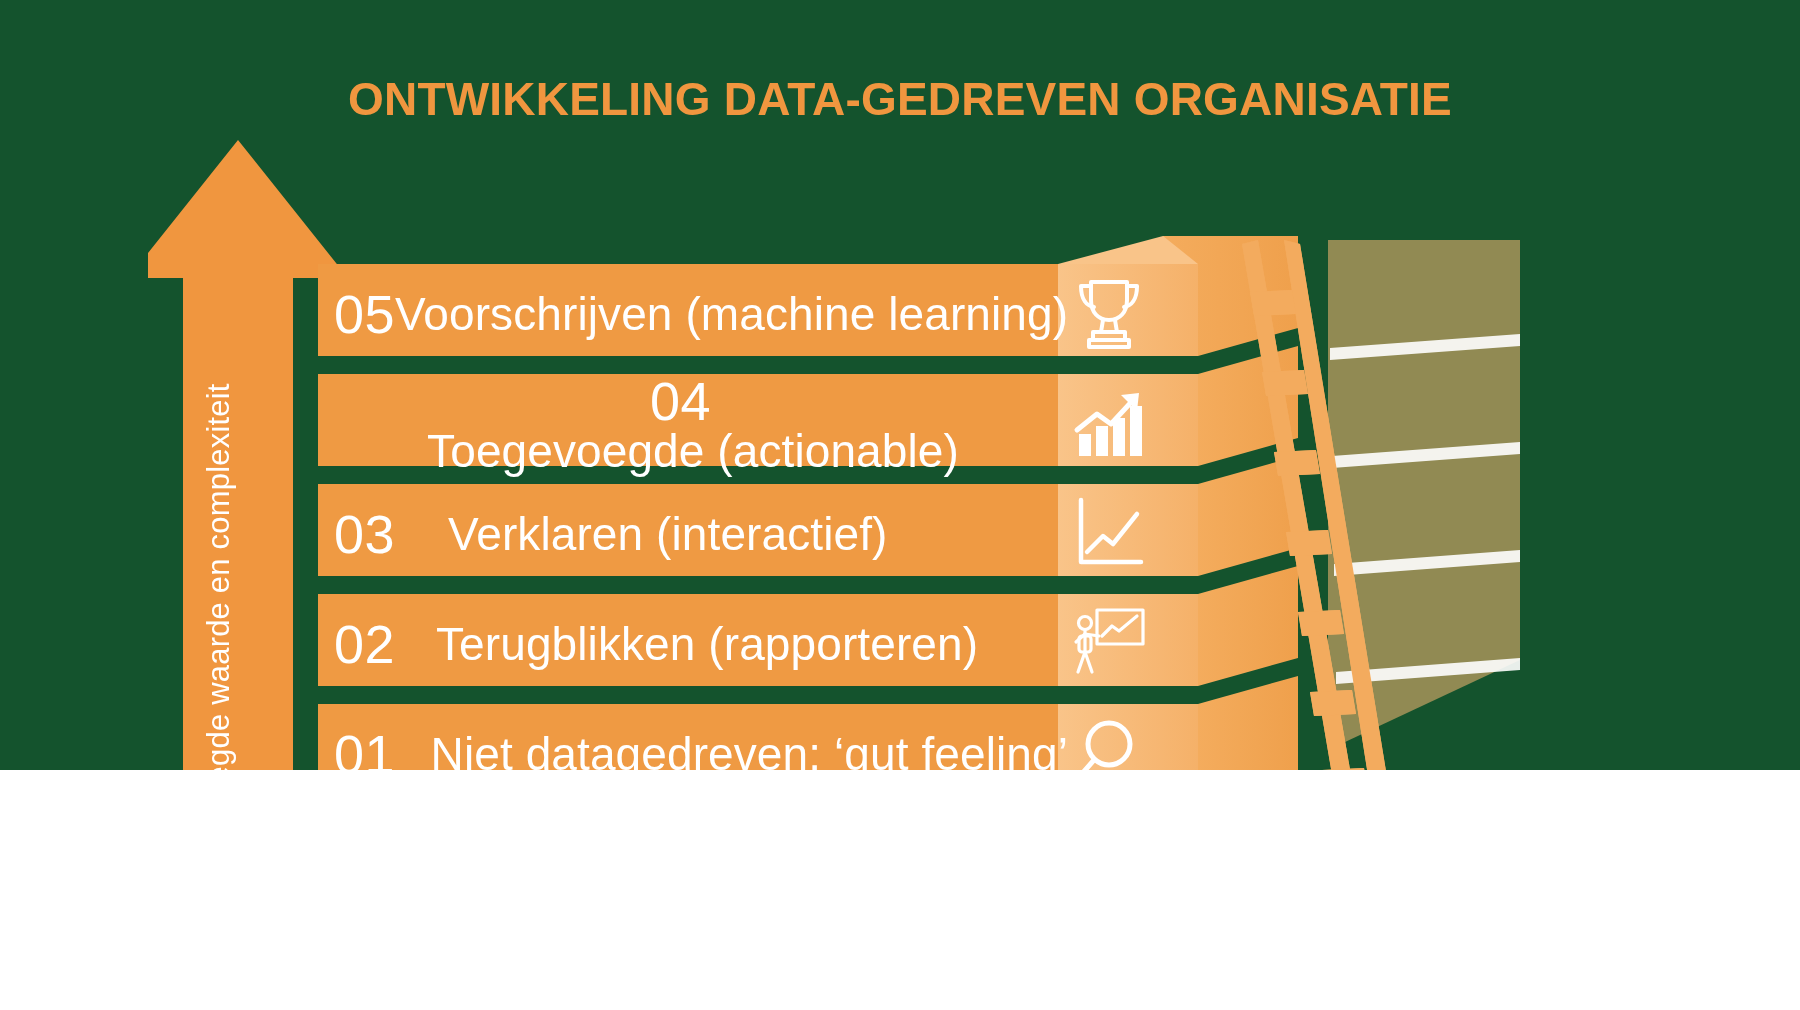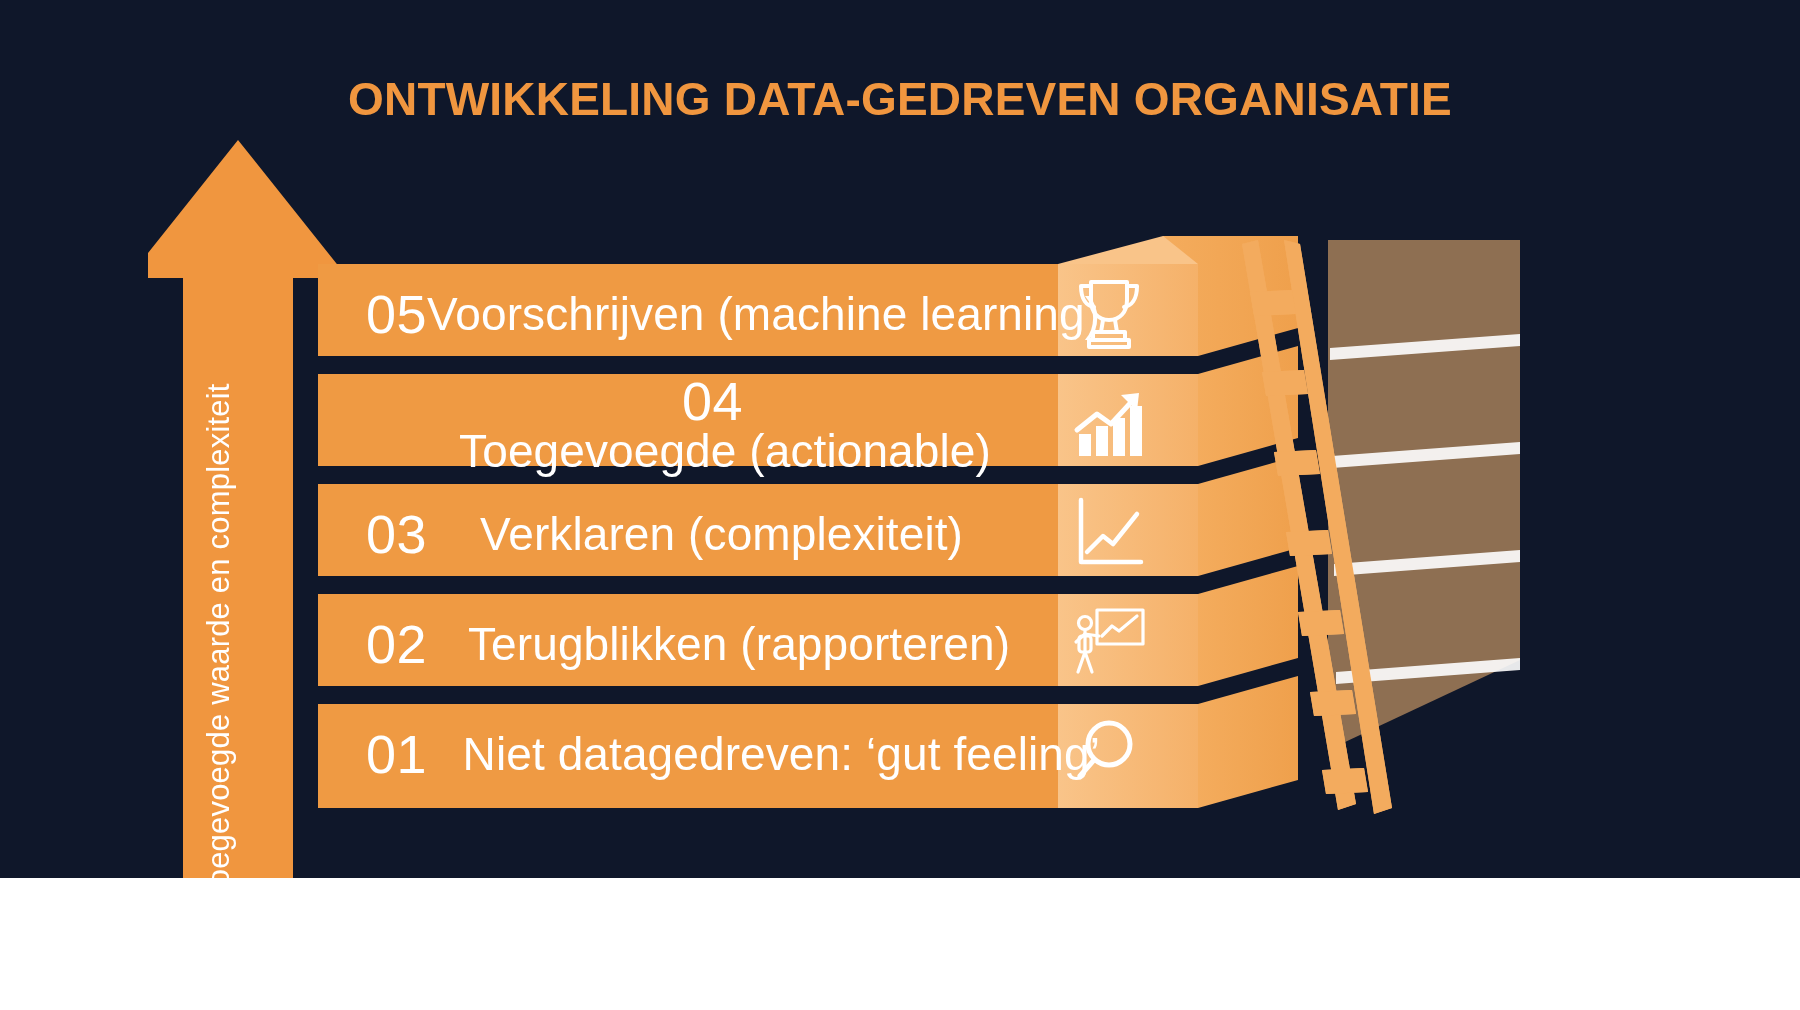--- a/index.html
+++ b/index.html
@@ -8,22 +8,22 @@
     padding: 0;
     background: #ffffff;
   }
   body {
     font-family: "Liberation Sans", sans-serif;
     -webkit-font-smoothing: antialiased;
   }
   #canvas {
     position: relative;
     width: 1800px;
-    height: 878px;
-    background: #0f172a;
+    height: 770px;
+    background: #14532d;
     overflow: hidden;
   }
 
   
   .title {
     position: absolute;
     left: 0;
     top: 72px;
     width: 1800px;
     text-align: center;
@@ -91,21 +91,20 @@
     pointer-events: none;
   }
   .row {
     position: absolute;
     left: 0;
     width: 750px;
     height: 100px;
     display: flex;
     align-items: center;
     pointer-events: auto;
-    padding-left: 32px;
   }
   .row-num {
     color: #ffffff;
     font-size: 54px;
     font-weight: 300;
     letter-spacing: 0.5px;
     width: 118px;
     padding-left: 16px;
     box-sizing: border-box;
     line-height: 1;
@@ -220,21 +219,21 @@
         <div class="row-label">Voorschrijven (machine learning)</div>
       </div>
 
       <div class="row row-1">
         <div class="row-num">04</div>
         <div class="row-label">Toegevoegde (actionable)</div>
       </div>
 
       <div class="row row-2">
         <div class="row-num">03</div>
-        <div class="row-label">Verklaren (complexiteit)</div>
+        <div class="row-label">Verklaren (interactief)</div>
       </div>
 
       <div class="row row-3">
         <div class="row-num">02</div>
         <div class="row-label">Terugblikken (rapporteren)</div>
       </div>
 
       <div class="row row-4">
         <div class="row-num">01</div>
         <div class="row-label">Niet datagedreven: ‘gut feeling’</div>

